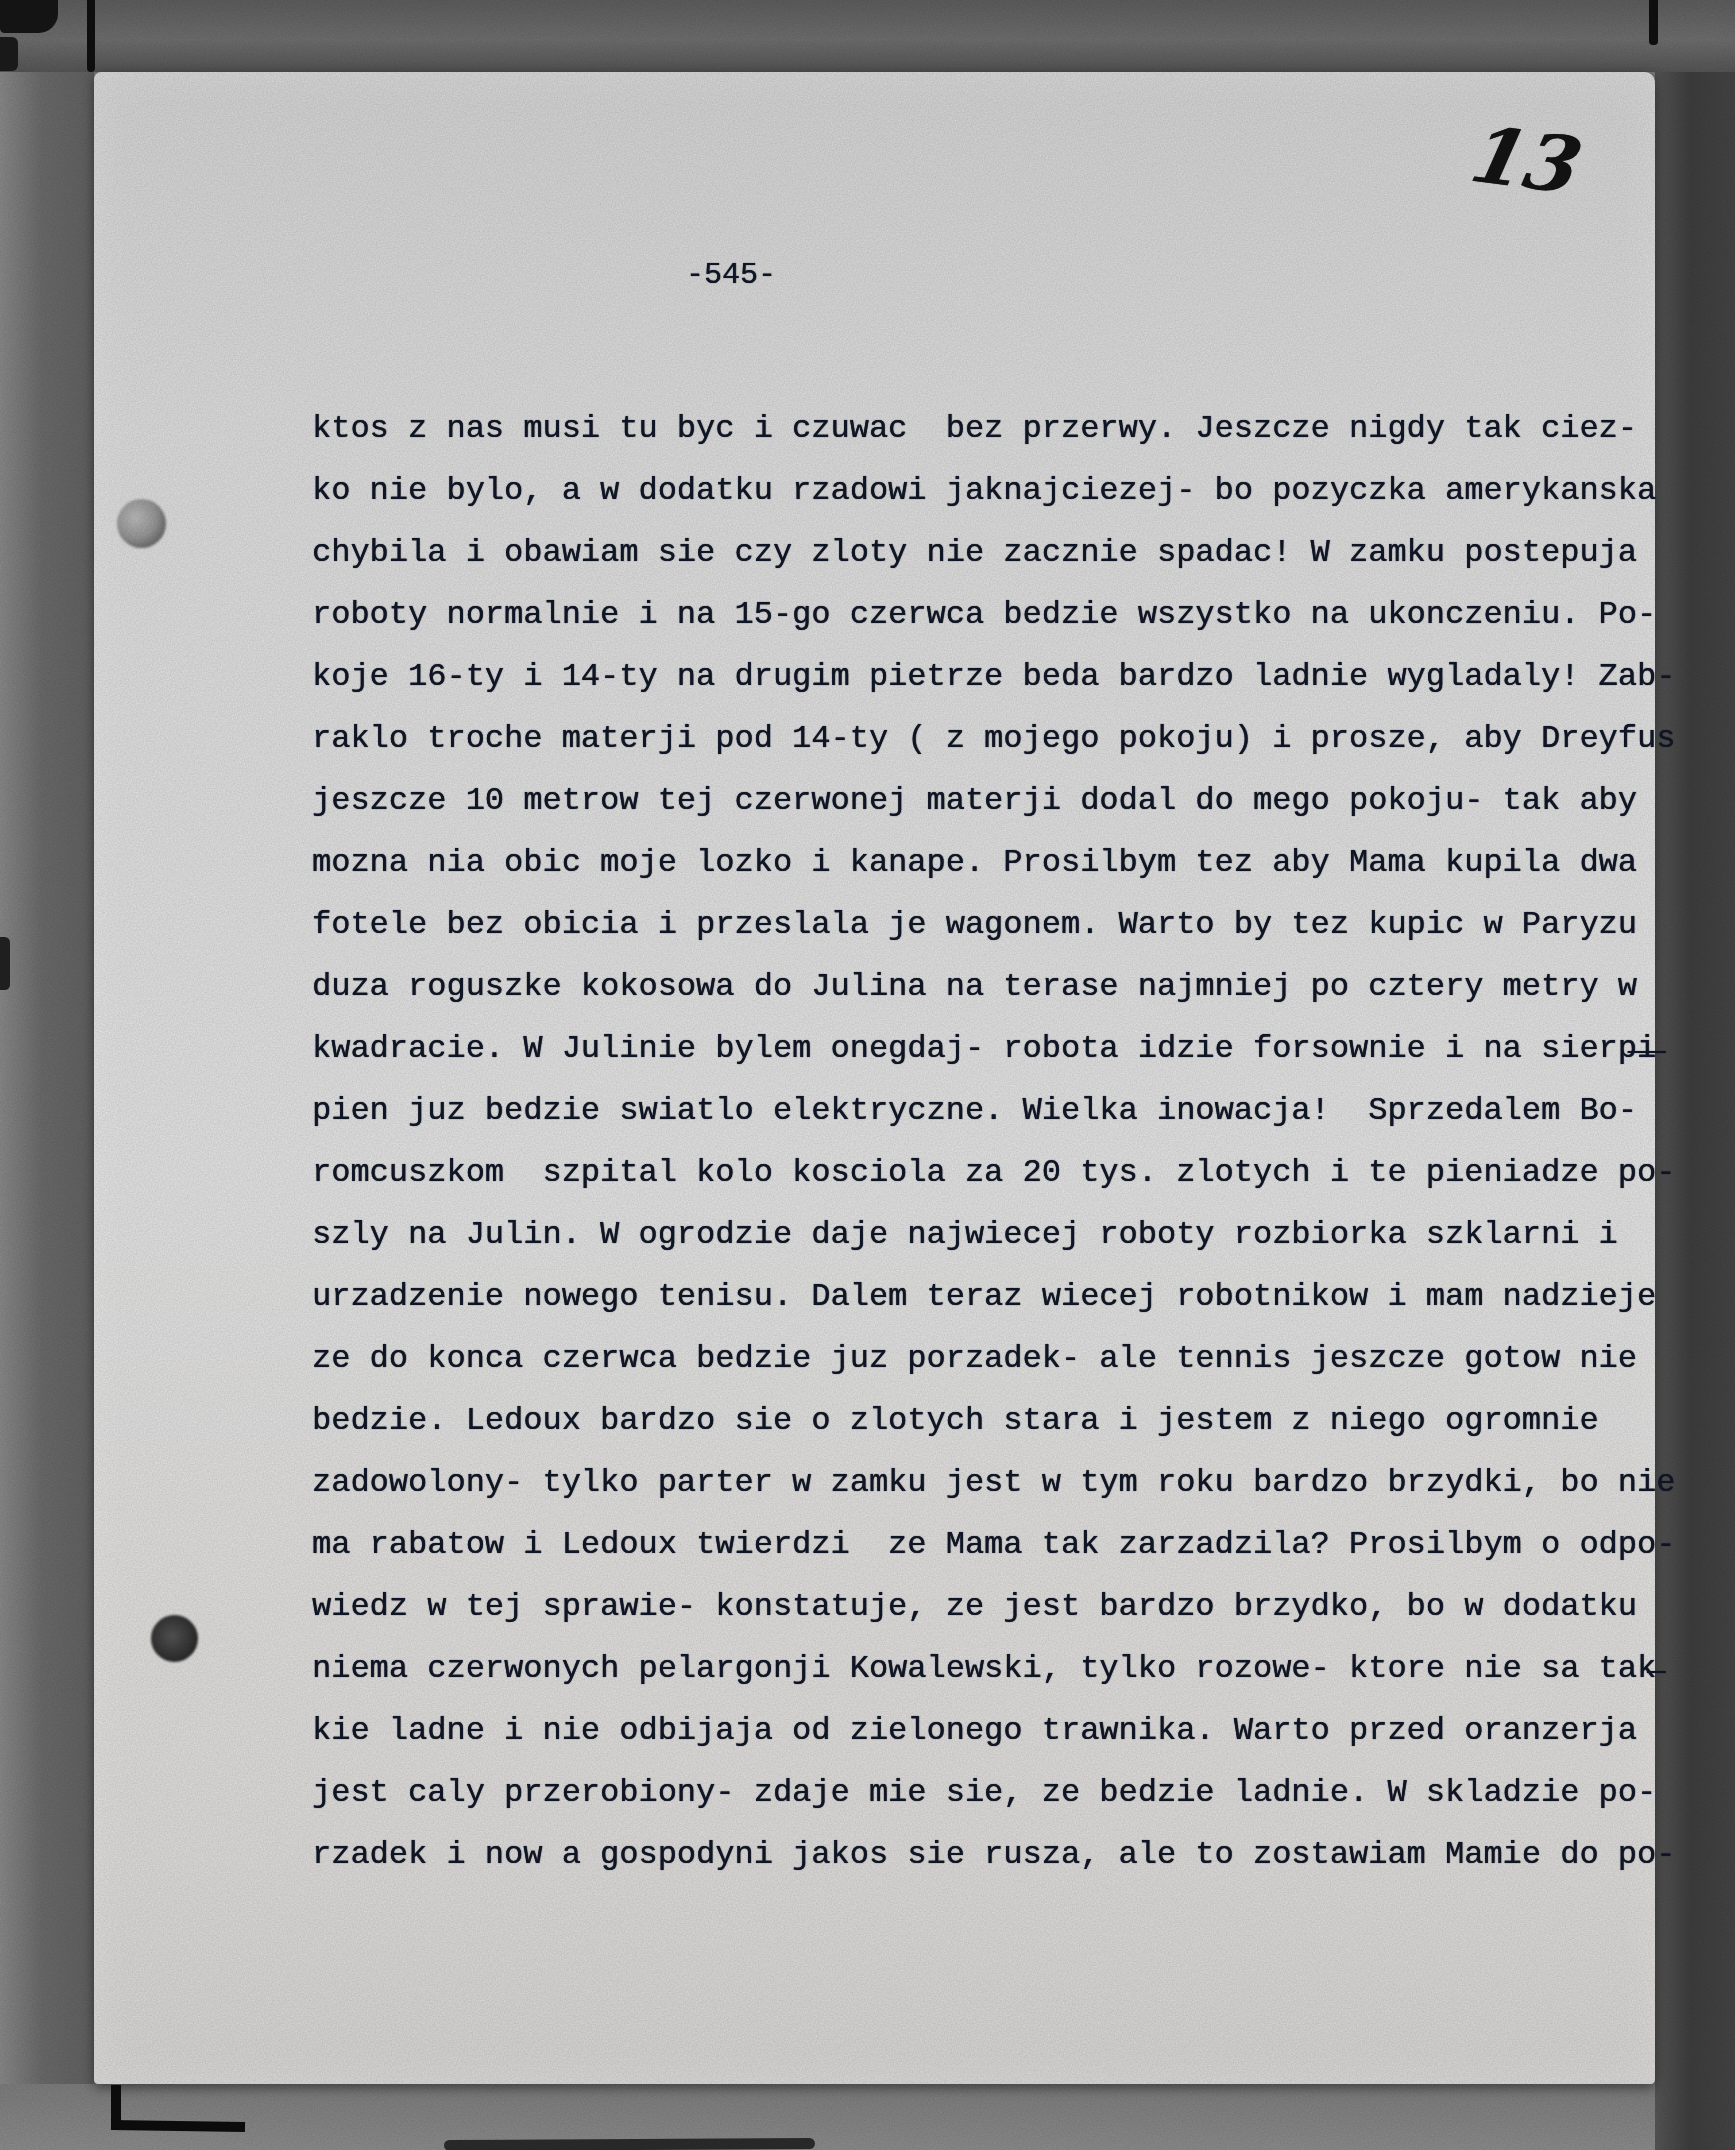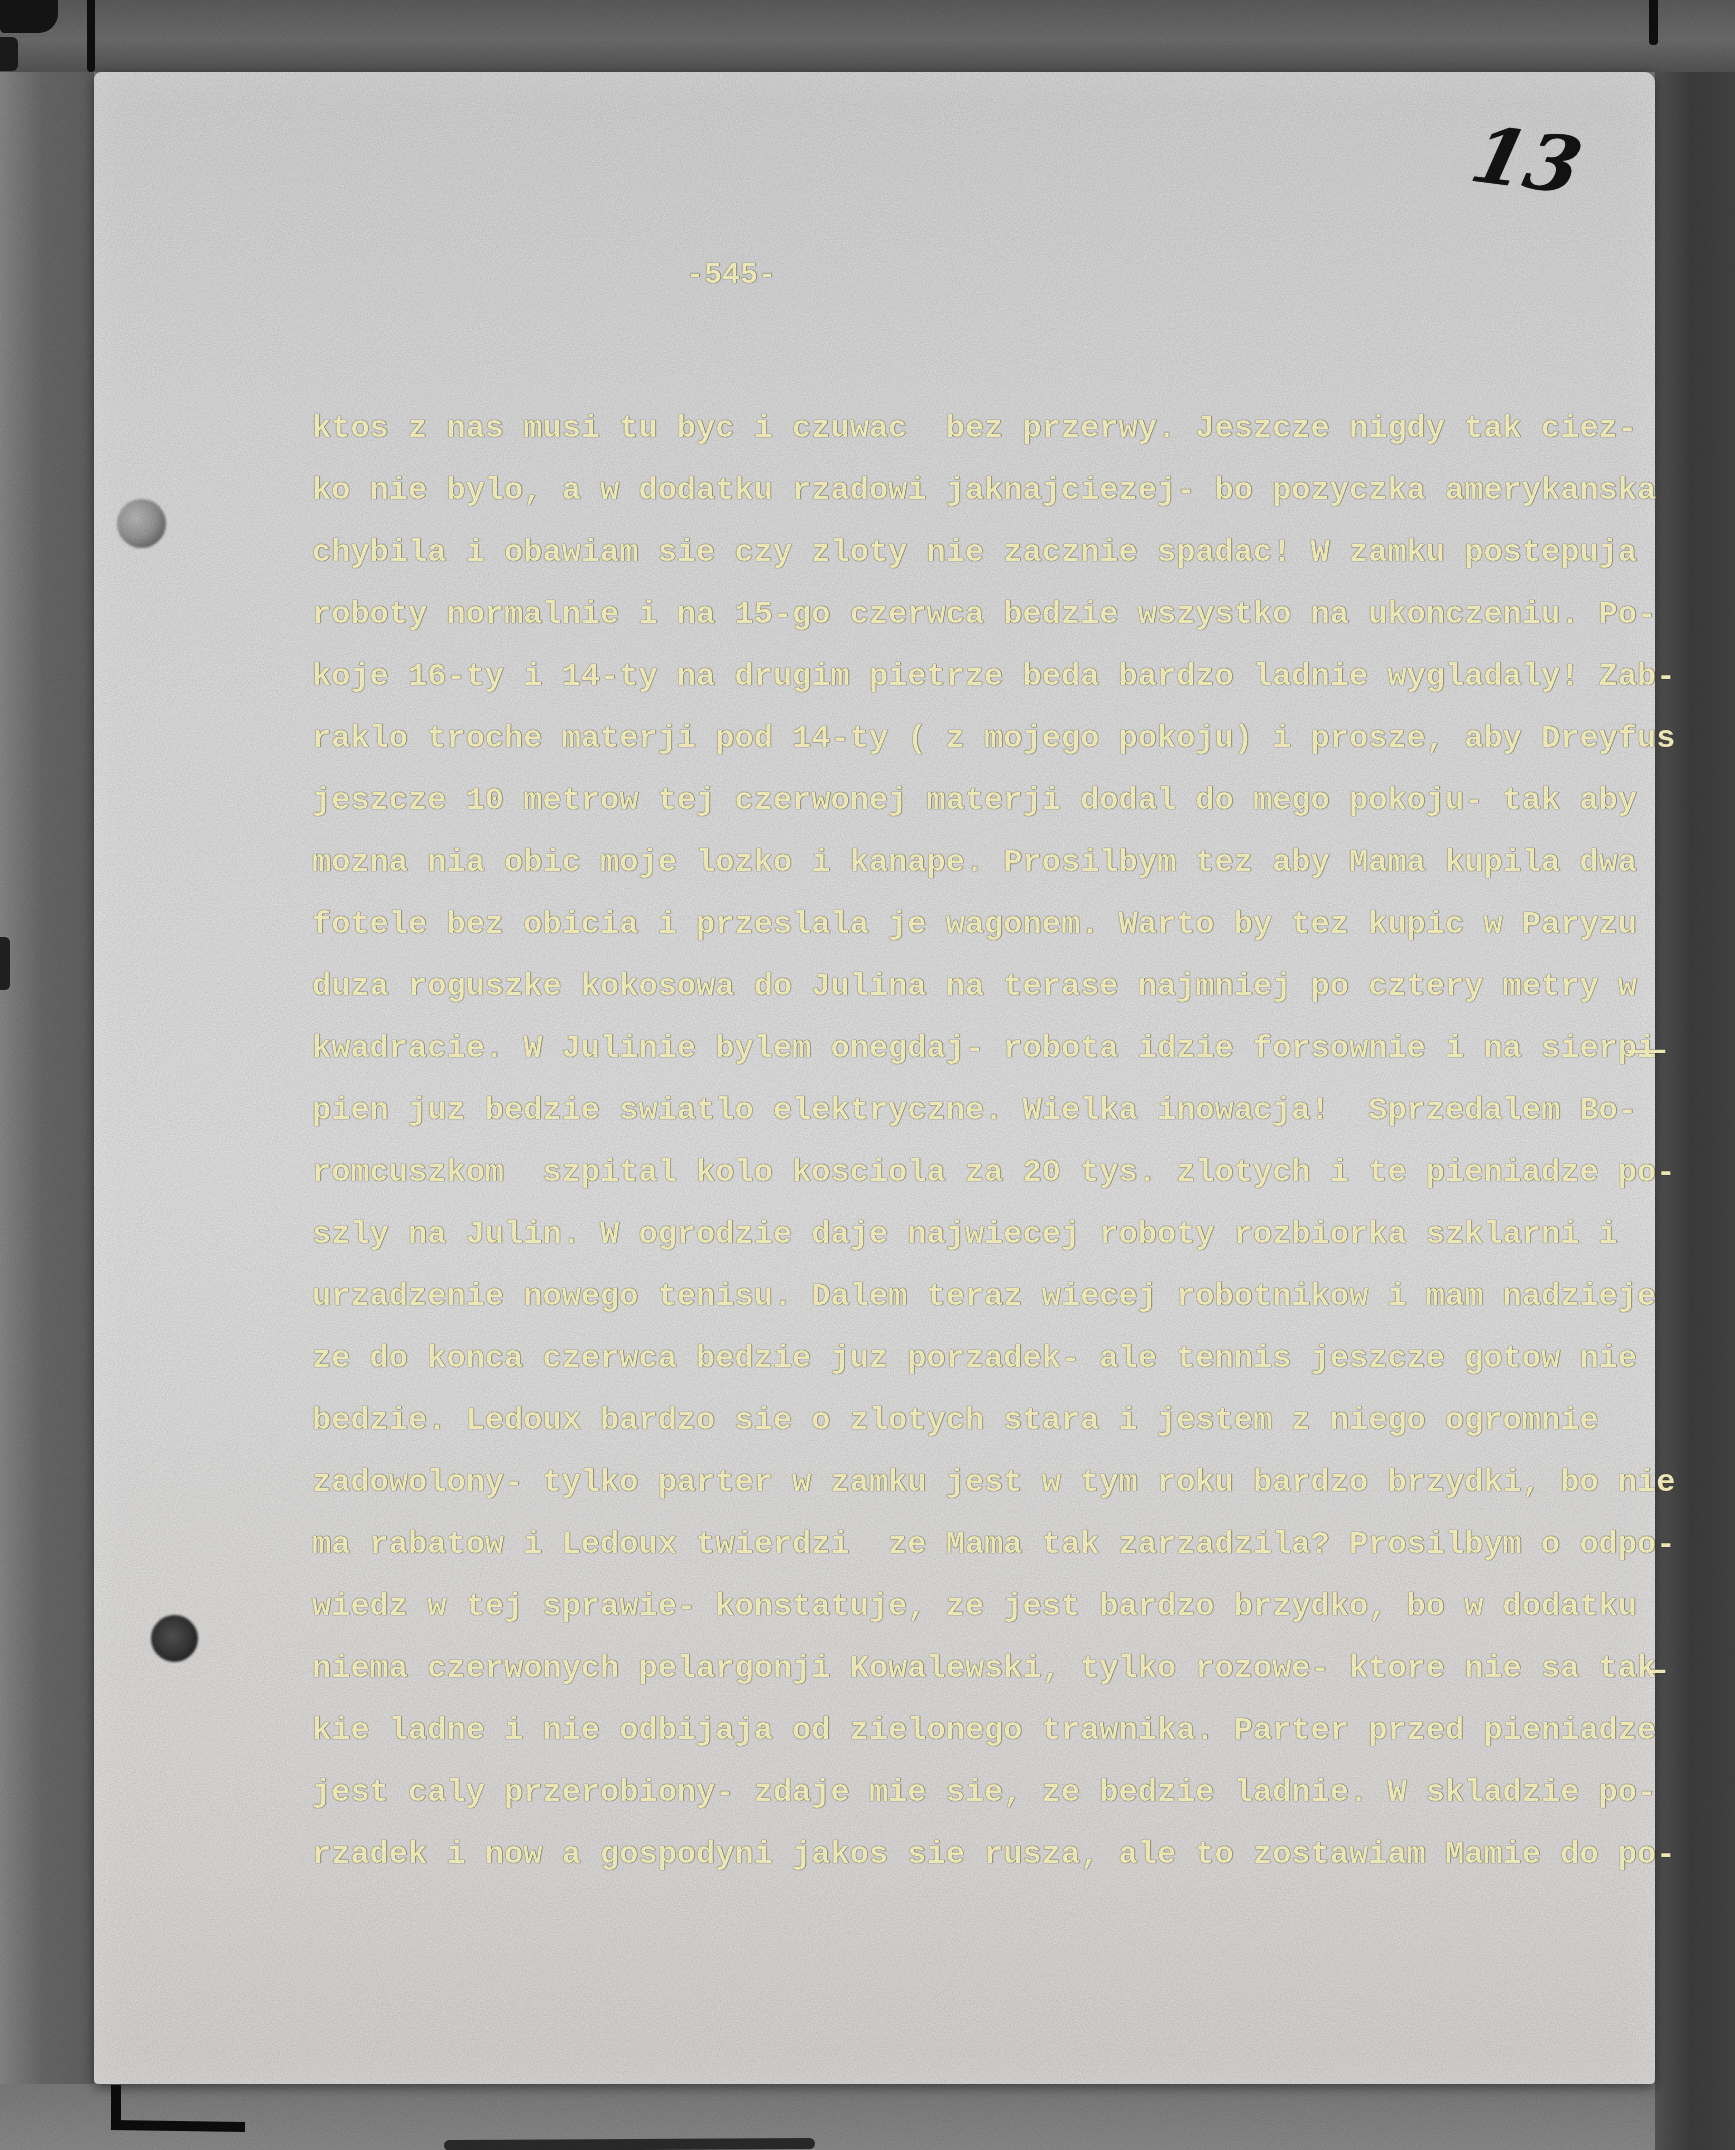--- a/index.html
+++ b/index.html
@@ -40,21 +40,21 @@
   .bottom-streak{left:444px;top:2139px;width:371px;height:11px;border-radius:6px;background:#1b1b1b;opacity:.85;transform:rotate(-.3deg);}
 
   .hole{position:absolute;z-index:2;border-radius:50%;filter:blur(0.9px);}
   .hole-top{left:117px;top:499px;width:49px;height:49px;
     background:radial-gradient(circle at 38% 38%,#bdbdbd,#979797 48%,#666 78%,#b5b5b5 92%);}
   .hole-bottom{left:151px;top:1615px;width:47px;height:47px;
     background:radial-gradient(circle at 45% 45%,#555,#343434 55%,#262626 75%,#8a8a8a 95%);}
 
   .typed{
     position:absolute;z-index:4;
-    color:#fef9c3;font-weight:bold;
+    color:#0f172a;font-weight:normal;
     text-shadow:0 0 0.9px rgba(25,25,25,.9),0.4px 0.4px 0.7px rgba(40,40,40,.55);
   }
   .page-number{left:686px;top:258px;font-size:30px;}
   .text-block{left:312px;top:398px;font-size:32px;}
   .text-block .line{height:62px;line-height:62px;white-space:pre;}
 
   .handwritten{
     position:absolute;z-index:4;
     left:1473px;top:105px;width:104px;height:111px;
     font-family:"DejaVu Serif","Liberation Serif",serif;
@@ -109,21 +109,21 @@
     <div class="line">pien juz bedzie swiatlo elektryczne. Wielka inowacja!  Sprzedalem Bo-</div>
     <div class="line">romcuszkom  szpital kolo kosciola za 20 tys. zlotych i te pieniadze po-</div>
     <div class="line">szly na Julin. W ogrodzie daje najwiecej roboty rozbiorka szklarni i</div>
     <div class="line">urzadzenie nowego tenisu. Dalem teraz wiecej robotnikow i mam nadzieje</div>
     <div class="line">ze do konca czerwca bedzie juz porzadek- ale tennis jeszcze gotow nie</div>
     <div class="line">bedzie. Ledoux bardzo sie o zlotych stara i jestem z niego ogromnie</div>
     <div class="line">zadowolony- tylko parter w zamku jest w tym roku bardzo brzydki, bo nie</div>
     <div class="line">ma rabatow i Ledoux twierdzi  ze Mama tak zarzadzila? Prosilbym o odpo-</div>
     <div class="line">wiedz w tej sprawie- konstatuje, ze jest bardzo brzydko, bo w dodatku</div>
     <div class="line">niema czerwonych pelargonji Kowalewski, tylko rozowe- ktore nie sa tak̶</div>
-    <div class="line">kie ladne i nie odbijaja od zielonego trawnika. Parter przed pieniadze</div>
+    <div class="line">kie ladne i nie odbijaja od zielonego trawnika. Warto przed oranzerja</div>
     <div class="line">jest caly przerobiony- zdaje mie sie, ze bedzie ladnie. W skladzie po-</div>
     <div class="line">rzadek i now a gospodyni jakos sie rusza, ale to zostawiam Mamie do po-</div>
   </div>
 
 <svg class="noise" xmlns="http://www.w3.org/2000/svg" width="1735" height="2151" viewBox="0 0 2338 2898">
   <filter id="grain">
     <feTurbulence type="fractalNoise" baseFrequency="0.55" numOctaves="2" stitchTiles="stitch"></feTurbulence>
     <feColorMatrix type="matrix" values="0 0 0 0 0  0 0 0 0 0  0 0 0 0 0  0.75 0 0 0 0"></feColorMatrix>
   </filter>
   <rect width="2338" height="2898" filter="url(#grain)"></rect>

